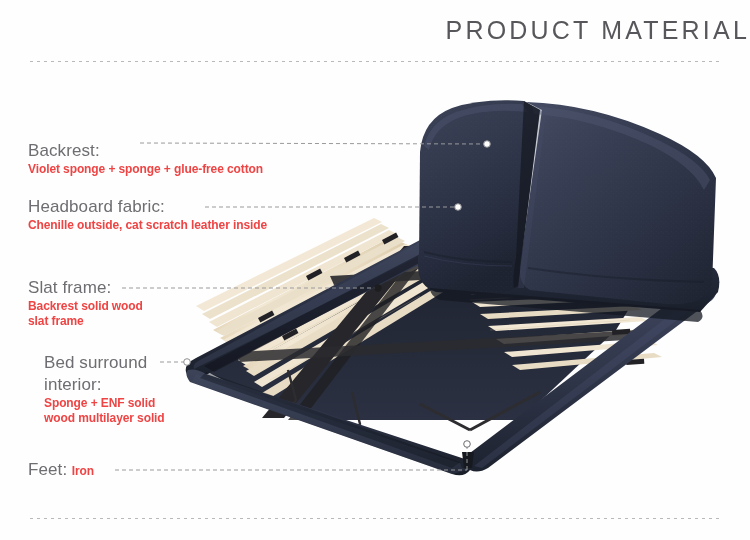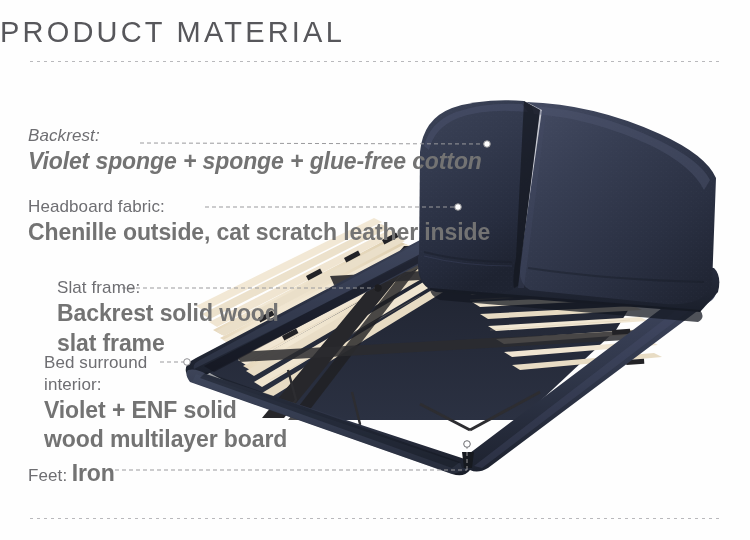--- a/index.html
+++ b/index.html
@@ -9,22 +9,22 @@
     width:750px; height:540px;
     font-family:"Liberation Sans","DejaVu Sans",sans-serif;
     overflow:hidden;
     position:relative;
   }
   #page { position:relative; width:750px; height:540px; background:#fefefe; overflow:hidden; }
 
   
   .title {
     position:absolute; left:0; top:16px; width:750px;
-    text-align:left;
-    font-size:29px;
+    text-align:right;
+    font-size:25px;
     font-weight:300;
     letter-spacing:3.2px;
     color:#57575b;
     white-space:nowrap;
   }
   .rule-top {
     position:absolute; left:30px; top:61px; width:690px; height:1px;
     background-image:repeating-linear-gradient(to right,#b9b9bc 0 3px,transparent 3px 7px);
   }
   .rule-bottom {
@@ -35,21 +35,21 @@
   
   .block { position:absolute; white-space:nowrap; }
   .lbl {
     display:block;
     font-size:17px; font-weight:400; color:#6e6e72;
     line-height:1.28;
     letter-spacing:.1px;
   }
   .val {
     display:block;
-    font-size:23px; font-weight:700; color:#737373;
+    font-size:12px; font-weight:700; color:#ef4444;
     line-height:1.3;
     letter-spacing:-.1px;
   }
   .inline .lbl, .inline .val { display:inline; }
 
   
   svg.layer { position:absolute; left:0; top:0; width:750px; height:540px; overflow:visible; }
   svg.layer.front  { z-index:4; pointer-events:none; }
   .txt { z-index:5; }
   .photo { z-index:2; }
@@ -265,41 +265,41 @@
 
     <g>
       <circle cx="487" cy="144" r="3.3" fill="#ffffff" stroke="#8e8e92" stroke-width="1"></circle>
       <circle cx="458" cy="207" r="3.3" fill="#ffffff" stroke="#8e8e92" stroke-width="1"></circle>
       <circle cx="378" cy="288" r="3.3" fill="#1d1d20" stroke="#1d1d20" stroke-width="1"></circle>
       <circle cx="187" cy="362" r="3.3" fill="#ffffff" stroke="#8e8e92" stroke-width="1"></circle>
       <circle cx="467" cy="444" r="3.3" fill="#ffffff" stroke="#6c6c70" stroke-width="1"></circle>
     </g>
   </svg>
 
-  <div class="block txt" style="left:28px; top:125px;font-style:italic;">
+  <div class="block txt" style="left:28px; top:140px;">
     <span class="lbl">Backrest:</span>
     <span class="val">Violet sponge + sponge + glue-free cotton</span>
   </div>
 
   <div class="block txt" style="left:28px; top:196px;">
     <span class="lbl">Headboard fabric:</span>
     <span class="val">Chenille outside, cat scratch leather inside</span>
   </div>
 
-  <div class="block txt" style="left:28px; top:277px;margin-left:29px;">
+  <div class="block txt" style="left:28px; top:277px;">
     <span class="lbl">Slat frame:</span>
     <span class="val">Backrest solid wood</span>
     <span class="val">slat frame</span>
   </div>
 
   <div class="block txt" style="left:44px; top:352px;">
     <span class="lbl">Bed surround</span>
     <span class="lbl">interior:</span>
-    <span class="val">Violet + ENF solid</span>
-    <span class="val">wood multilayer board</span>
+    <span class="val">Sponge + ENF solid</span>
+    <span class="val">wood multilayer solid</span>
   </div>
 
   <div class="block txt inline" style="left:28px; top:459px;">
     <span class="lbl">Feet:</span>
     <span class="val" style="margin-left:0;">Iron</span>
   </div>
 
 </div>
 
 </body></html>

